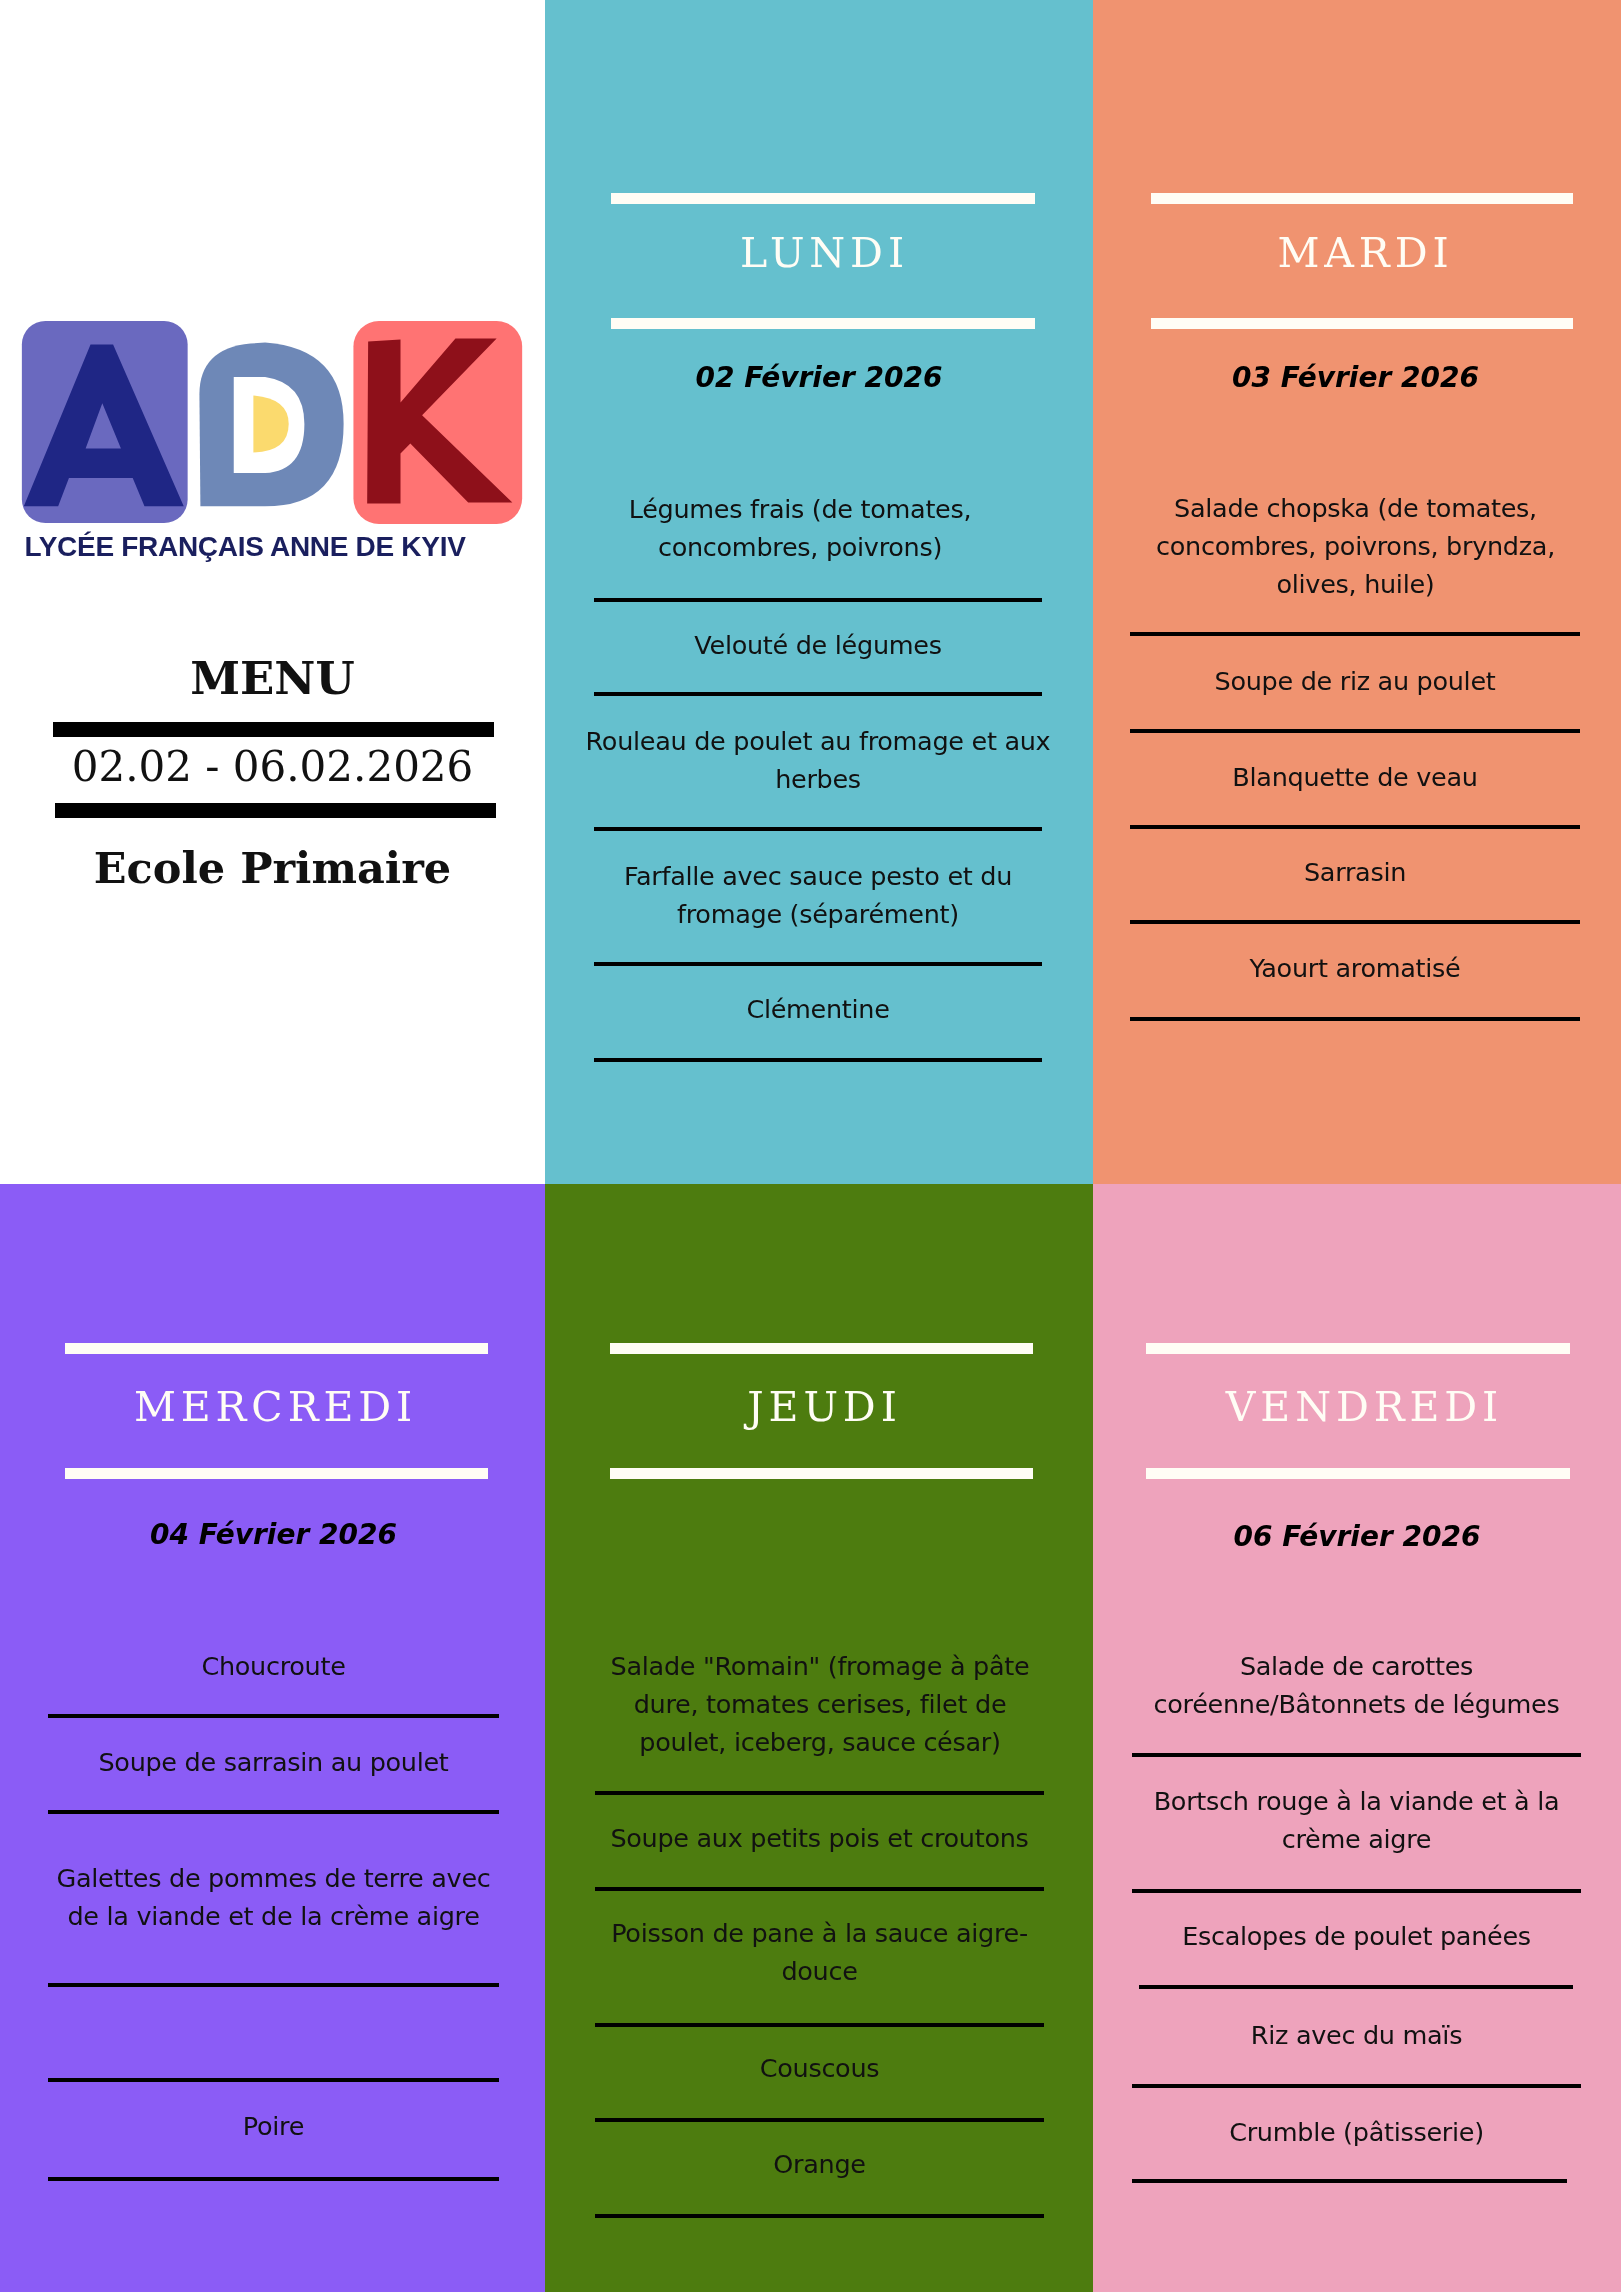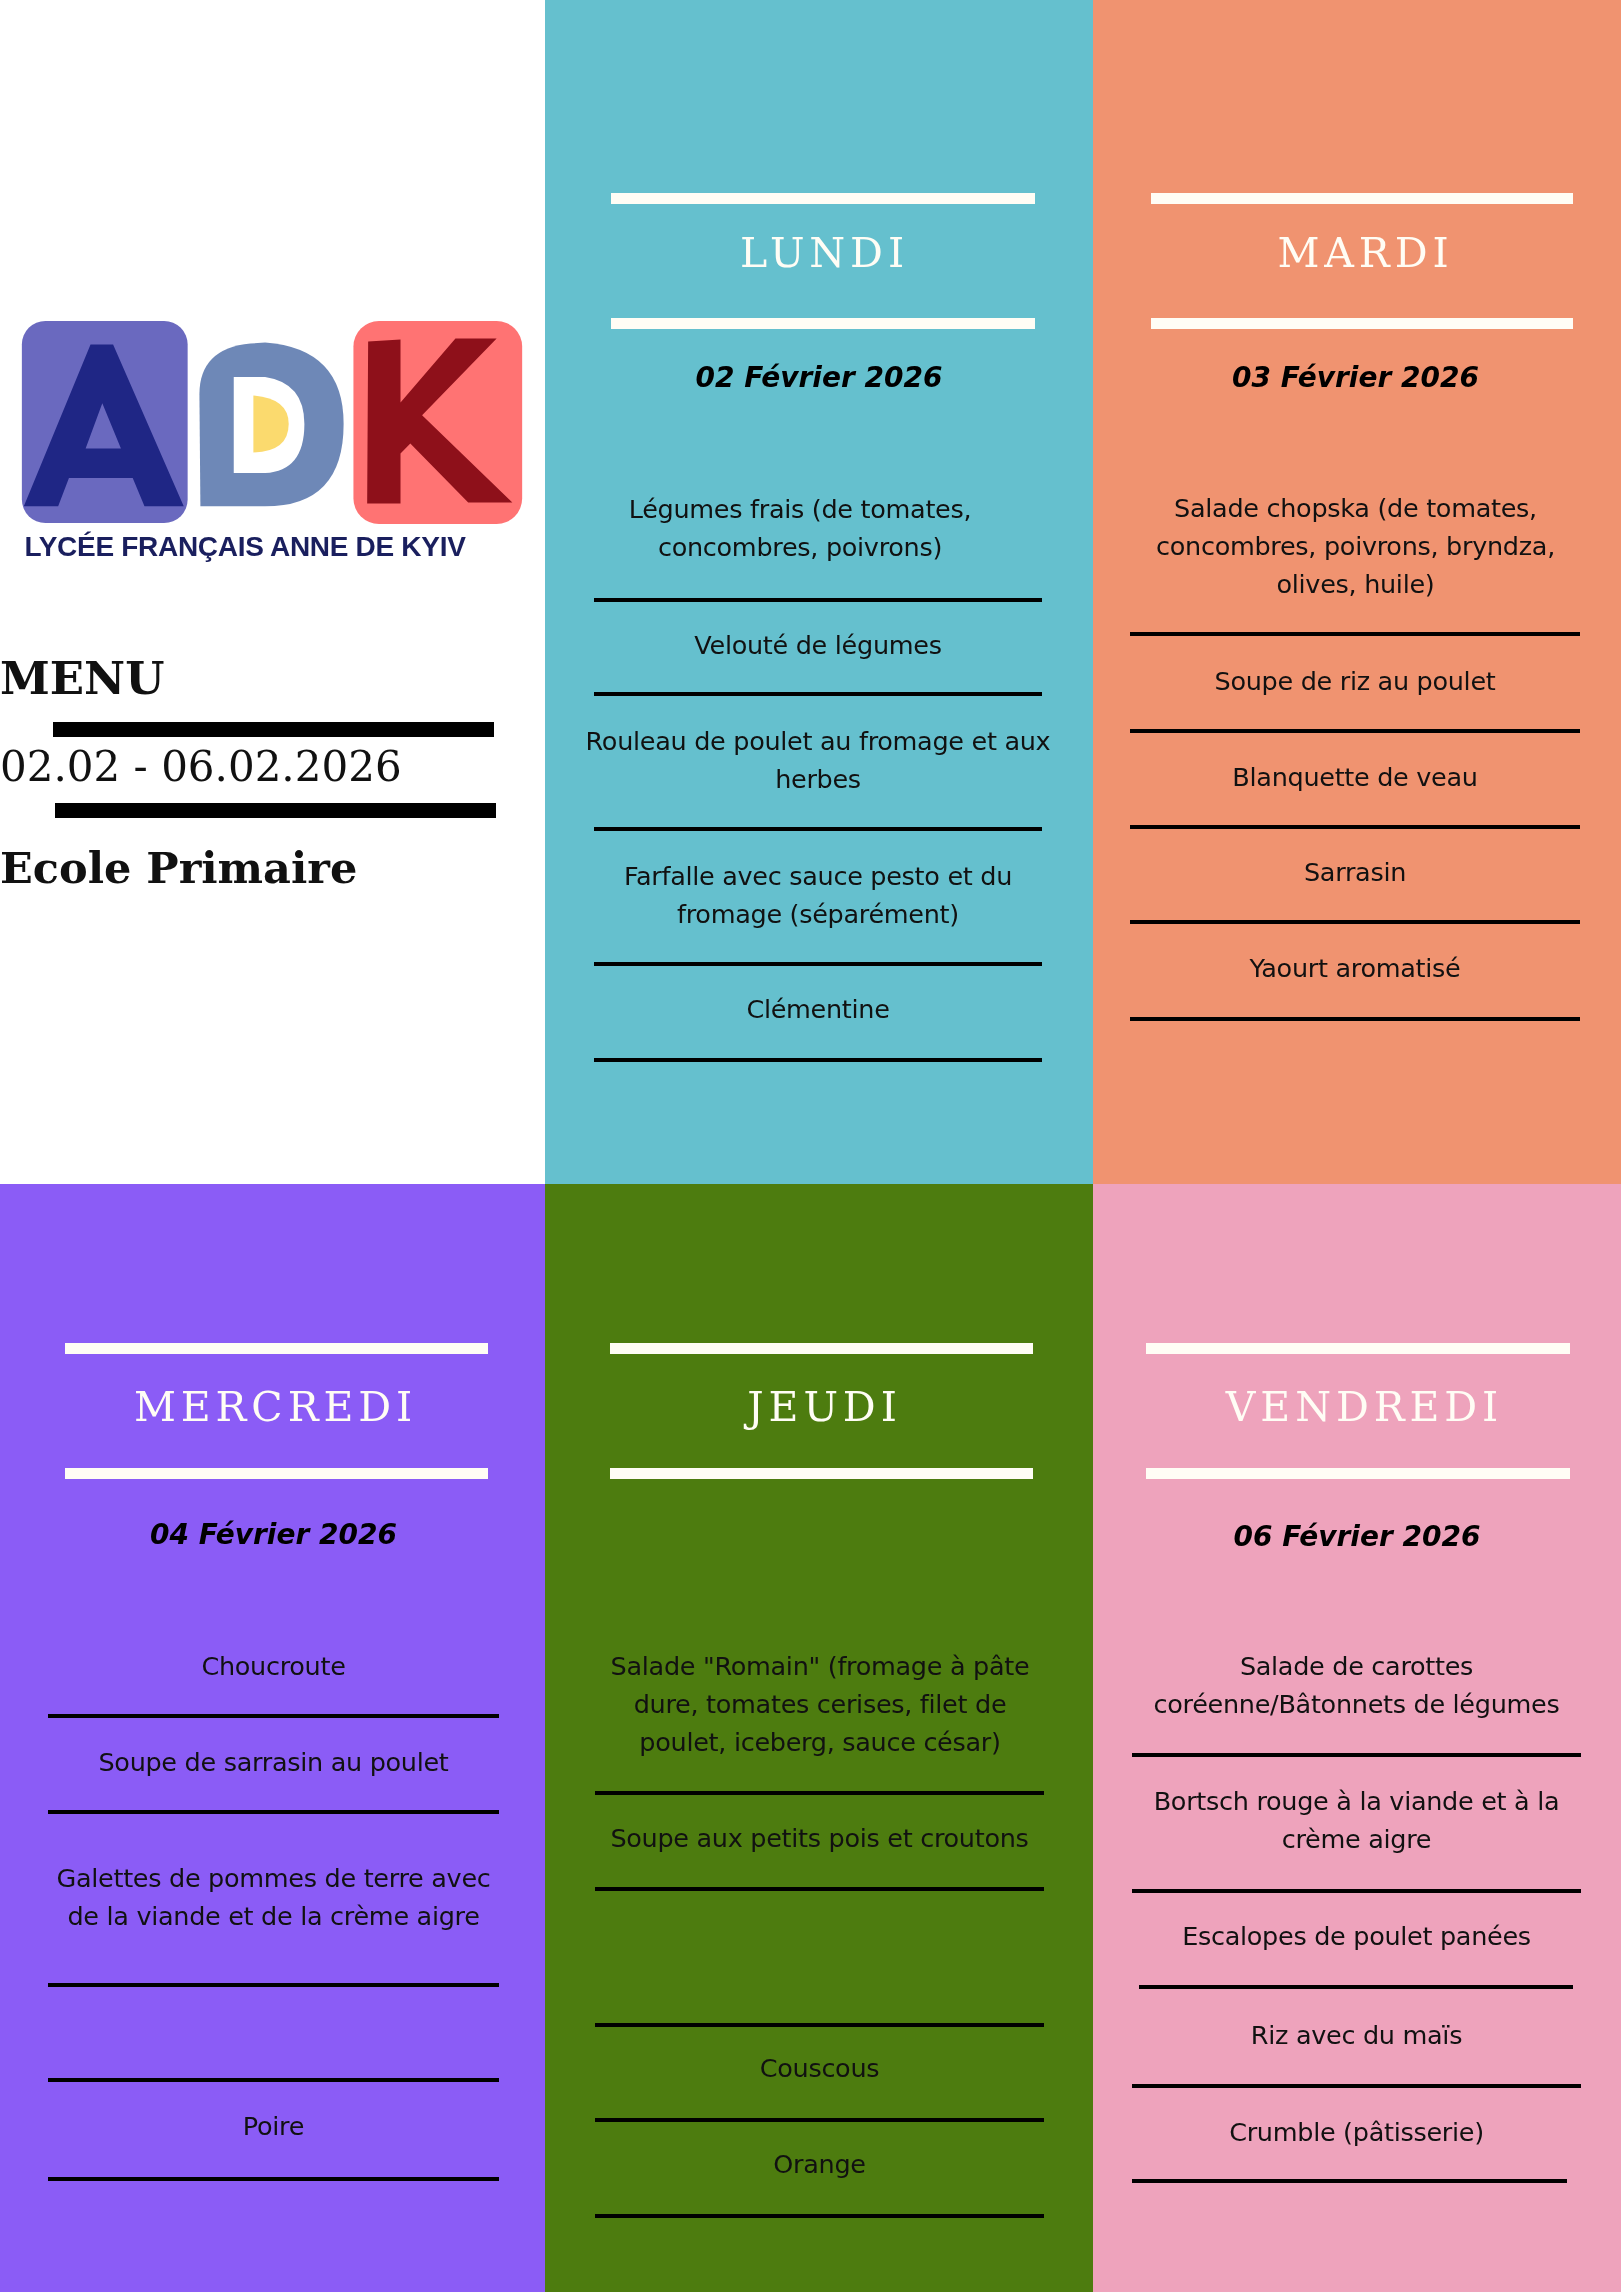--- a/index.html
+++ b/index.html
@@ -12,21 +12,21 @@
     .panel { position: absolute; }
     .intro { left: 0; top: 0; width: 545px; height: 1184px; background: #ffffff; }
 
     .logo-svg { position: absolute; left: 14.7px; top: 314px; width: 515px; height: 216px; }
     .school-name {
       position: absolute; left: 24.5px; top: 532px; width: 463px; height: 29px;
       font-family: "Liberation Sans", sans-serif; font-weight: bold; font-size: 28px;
       line-height: 29px; white-space: nowrap; letter-spacing: -0.3px;
     }
     .menu-title {
-      position: absolute; left: 0; width: 545px; text-align: left;
+      position: absolute; left: 0; width: 545px; text-align: center;
       font-family: "DejaVu Serif", serif; font-weight: bold;
     }
     .black-bar { position: absolute; height: 14.7px; background: #000; }
 
     .col-bg { position: absolute; }
     .white-bar { position: absolute; height: 10.8px; }
     .day-title {
       position: absolute; text-align: center; color: #FFFDF5;
       font-family: "DejaVu Serif", serif; font-size: 41px; letter-spacing: 4.9px;
       line-height: 49px; white-space: nowrap;
@@ -125,20 +125,21 @@
 
 <div class="col-bg" style="left:545px; top:1184px; width:548px; height:1109px; background:#4d7c0f;">
   <div class="white-bar" style="left:65px; top:159px; width:423px; background:#FFFDF5;"></div>
   <div class="day-title" style="left:0; width:559px; top:199px;">JEUDI</div>
   <div class="white-bar" style="left:65px; top:284px; width:423px; background:#FFFDF5;"></div>
 
   <div class="item" style="left:47px; width:456px; top:462px; height:115px;">Salade "Romain" (fromage à pâte dure, tomates cerises, filet de poulet, iceberg,  sauce césar)</div>
   <div class="divider" style="left:50px; top:607px; width:449px;"></div>
   <div class="item" style="left:43px; width:463px; top:634px; height:39px;">Soupe aux petits pois et croutons</div>
   <div class="divider" style="left:50px; top:703px; width:449px;"></div>
+  <div class="item" style="left:43px; width:463px; top:730px; height:76px;">Poisson de pane à la sauce aigre-douce</div>
   <div class="divider" style="left:50px; top:839px; width:449px;"></div>
   <div class="item" style="left:50px; width:449px; top:864px; height:39px;">Couscous</div>
   <div class="divider" style="left:50px; top:934px; width:449px;"></div>
   <div class="item" style="left:50px; width:449px; top:960px; height:39px;">Orange</div>
   <div class="divider" style="left:50px; top:1030px; width:449px;"></div>
 </div>
 
 <div class="col-bg" style="left:1093px; top:1184px; width:528px; height:1109px; background:#EEA3BC;">
   <div class="white-bar" style="left:53px; top:159px; width:424px; background:#FFFDF5;"></div>
   <div class="day-title" style="left:0; width:543px; top:199px;">VENDREDI</div>

